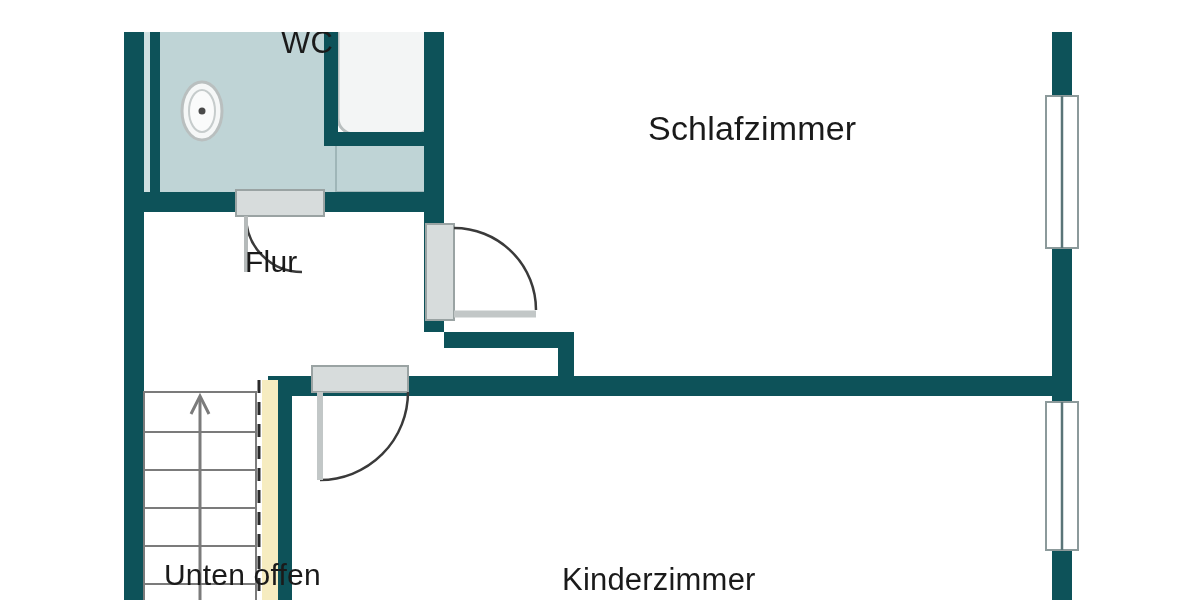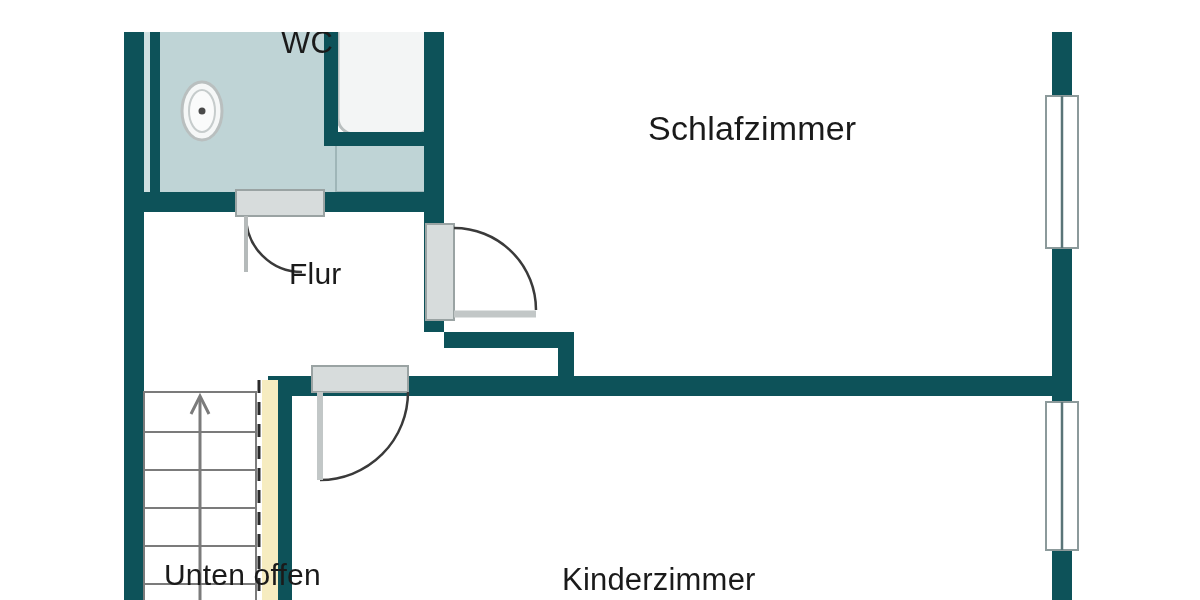--- a/index.html
+++ b/index.html
@@ -44,23 +44,22 @@
     top: 530px;
     font-size: 31px;
   }
   .lbl-wc {
     left: 281px;
     top: -7px;
     font-size: 31px;
   }
   .lbl-flur {
     left: 245px;
-    top: 225px;
+    top: 213px;
     font-size: 30px;
-    padding-left: 44px;
   }
   .lbl-unten-offen {
     left: 164px;
     top: 526px;
     font-size: 30px;
   }
 </style>
 </head>
 <body>
 

